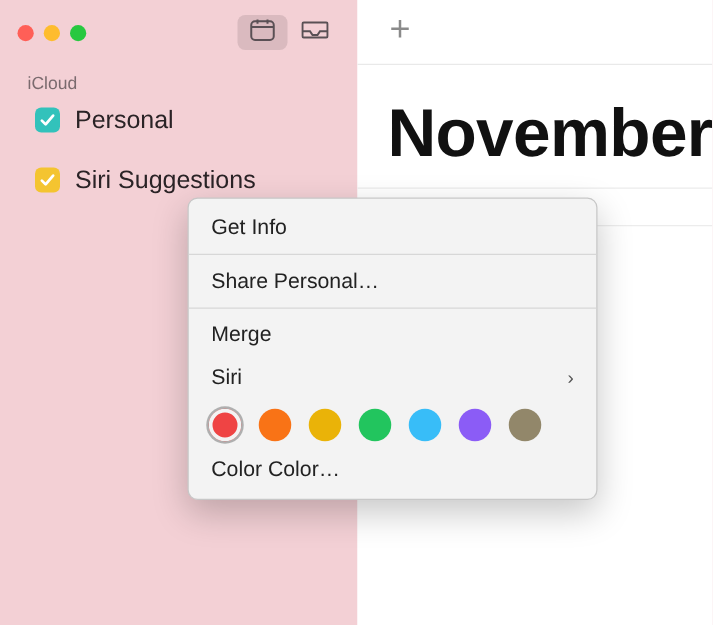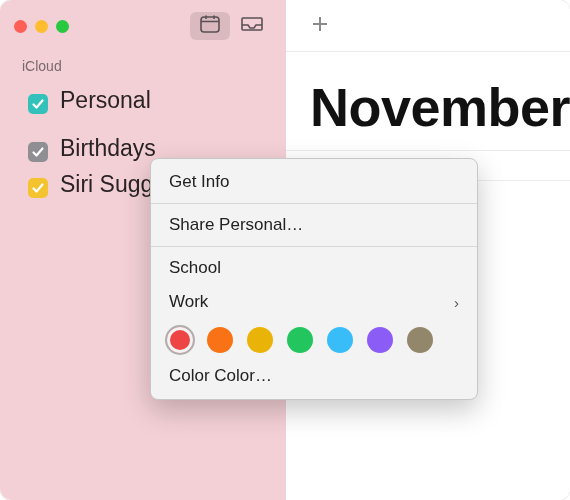--- a/index.html
+++ b/index.html
@@ -1,29 +1,29 @@
 <!DOCTYPE html>
 <html><head>
 <meta charset="utf-8">
 <style>
   * { box-sizing: border-box; margin: 0; padding: 0; }
   html, body { width: 570px; height: 500px; font-family: -apple-system, "Helvetica Neue", Arial, sans-serif; overflow: hidden; background:#fff; }
-  .window { width:570px; height:500px; display:flex; border-radius:12px; overflow:hidden; box-shadow: 0 0 0 1px rgba(0,0,0,0.08); position:relative; }
+  .window { width:570px; height:500px; display:flex; border-radius:0; overflow:hidden; box-shadow: 0 0 0 1px rgba(0,0,0,0.08); position:relative; }
   .sidebar { width:286px; height:100%; background:#f3d0d5; display:flex; flex-direction:column; }
   .titlebar { display:flex; align-items:center; height:52px; padding:0 14px; gap:10px; }
   .traffic { display:flex; gap:8px; }
   .dot { width:13px; height:13px; border-radius:50%; }
   .red { background:#ff5f57; }
   .yellow { background:#febc2e; }
   .green { background:#28c840; }
   .toolbar-icons { display:flex; gap:2px; margin-left:auto; }
   .tool-btn { width:40px; height:28px; border-radius:6px; display:flex; align-items:center; justify-content:center; color:#5a5055; }
   .tool-btn.active { background:rgba(0,0,0,0.10); }
   .section-header { font-size:14px; color:#7a6a6e; padding:6px 22px 4px 22px; }
-  .cal-item { display:flex; align-items:flex-end; height:36px; padding:0 14px 0 22px; gap:12px; border-radius:8px; margin:0 6px; font-size:23px; color:#2a2326; }
+  .cal-item { display:flex; align-items:center; height:36px; padding:0 14px 0 22px; gap:12px; border-radius:8px; margin:0 6px; font-size:20px; color:#2a2326; }
   .cal-item.selected { background:#c33b3d; color:#fff; }
   .checkbox { width:20px; height:20px; border-radius:5px; display:flex; align-items:center; justify-content:center; position:relative; flex-shrink:0; }
   .checkbox svg { width:14px; height:14px; }
   .main { flex:1; background:#ffffff; display:flex; flex-direction:column; }
   .main-top { height:52px; border-bottom:1px solid #e9e9e9; display:flex; align-items:center; padding:0 20px; }
   .plus-btn { color:#8a8a8a; width:28px; height:28px; display:flex; align-items:center; justify-content:center; }
   .month-title { font-size:54px; font-weight:800; color:#111; padding:24px 0 12px 24px; letter-spacing:-0.5px; }
   .gridlines { border-top:1px solid #ececec; height:30px; }
   .context-menu { position:absolute; left:150px; top:158px; width:328px; background:#f3f3f3; border:1px solid #c7c7c7; border-radius:8px; box-shadow:0 10px 28px rgba(0,0,0,0.22); padding:6px 0; }
   .menu-item { font-size:17px; color:#222; padding:7px 18px; display:flex; align-items:center; justify-content:space-between; }
@@ -71,28 +71,20 @@
         <div class="cal-item">
           <div class="checkbox" style="background: rgb(50, 194, 187);">
             <svg viewBox="0 0 14 14">
               <polyline points="2.5,7.5 5.5,10.5 11.5,3.5" fill="none" stroke="#fff" stroke-width="2.2" stroke-linecap="round" stroke-linejoin="round"></polyline>
             </svg>
           </div>
           <span class="label">Personal</span>
         </div>
         <div style="height: 12px;"></div>
         <div class="cal-item">
-          <div class="checkbox" style="background: rgb(142, 142, 147);">
-            <svg viewBox="0 0 14 14">
-              <polyline points="2.5,7.5 5.5,10.5 11.5,3.5" fill="none" stroke="#fff" stroke-width="2.2" stroke-linecap="round" stroke-linejoin="round"></polyline>
-            </svg>
-          </div>
-          <span class="label">Birthdays</span>
-        </div>
-        <div class="cal-item">
           <div class="checkbox" style="background: rgb(244, 196, 48);">
             <svg viewBox="0 0 14 14">
               <polyline points="2.5,7.5 5.5,10.5 11.5,3.5" fill="none" stroke="#fff" stroke-width="2.2" stroke-linecap="round" stroke-linejoin="round"></polyline>
             </svg>
           </div>
           <span class="label">Siri Suggestions</span>
         </div>
         <div style="height: 12px;"></div>
       </div>
   </div>
@@ -116,24 +108,24 @@
   <div class="context-menu" id="ctx">
       <div class="menu-item">
         <span>Get Info</span>
       </div>
       <div class="menu-sep"></div>
       <div class="menu-item">
         <span>Share Personal…</span>
       </div>
       <div class="menu-sep"></div>
       <div class="menu-item">
-        <span>School</span>
+        <span>Merge</span>
       </div>
       <div class="menu-item">
-        <span>Work</span>
+        <span>Siri</span>
         <span class="chev">›</span>
       </div>
       <div class="swatches">
         <div class="swatch selected" style="background: rgb(239, 68, 68);"></div>
         <div class="swatch" style="background: rgb(249, 115, 22);"></div>
         <div class="swatch" style="background: rgb(234, 179, 8);"></div>
         <div class="swatch" style="background: rgb(34, 197, 94);"></div>
         <div class="swatch" style="background: rgb(56, 189, 248);"></div>
         <div class="swatch" style="background: rgb(139, 92, 246);"></div>
         <div class="swatch" style="background: rgb(146, 135, 106);"></div>

